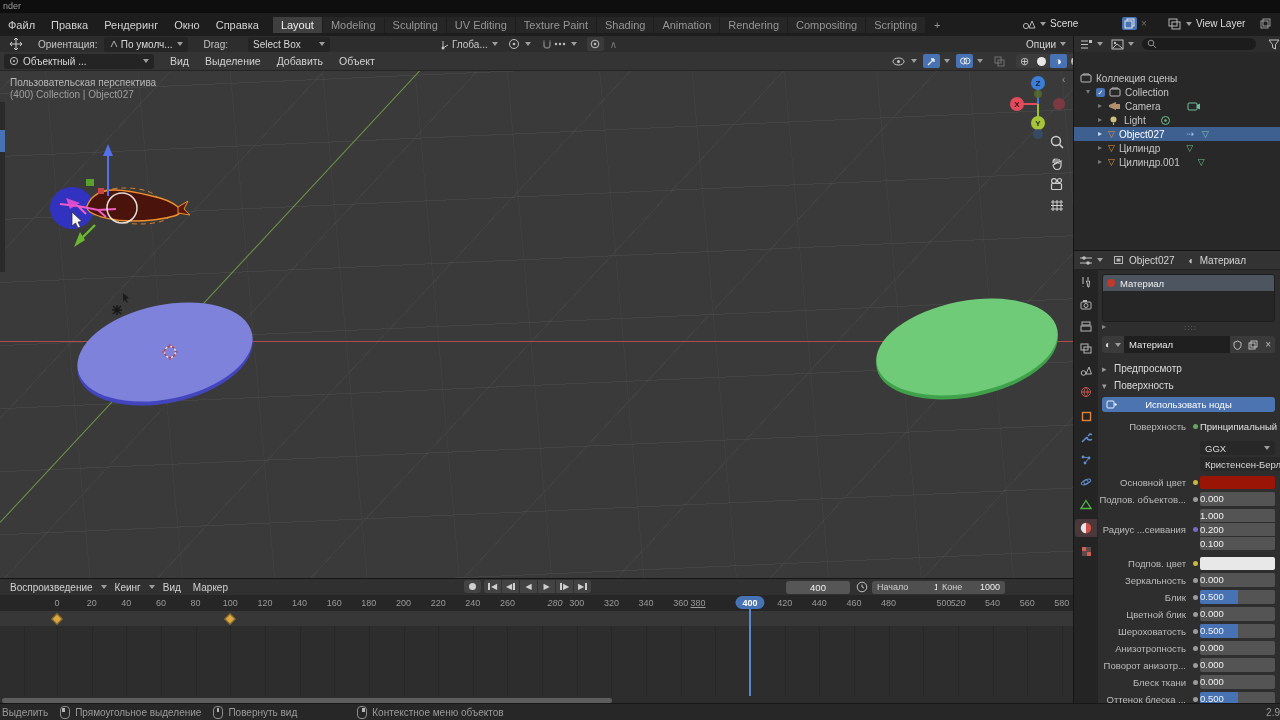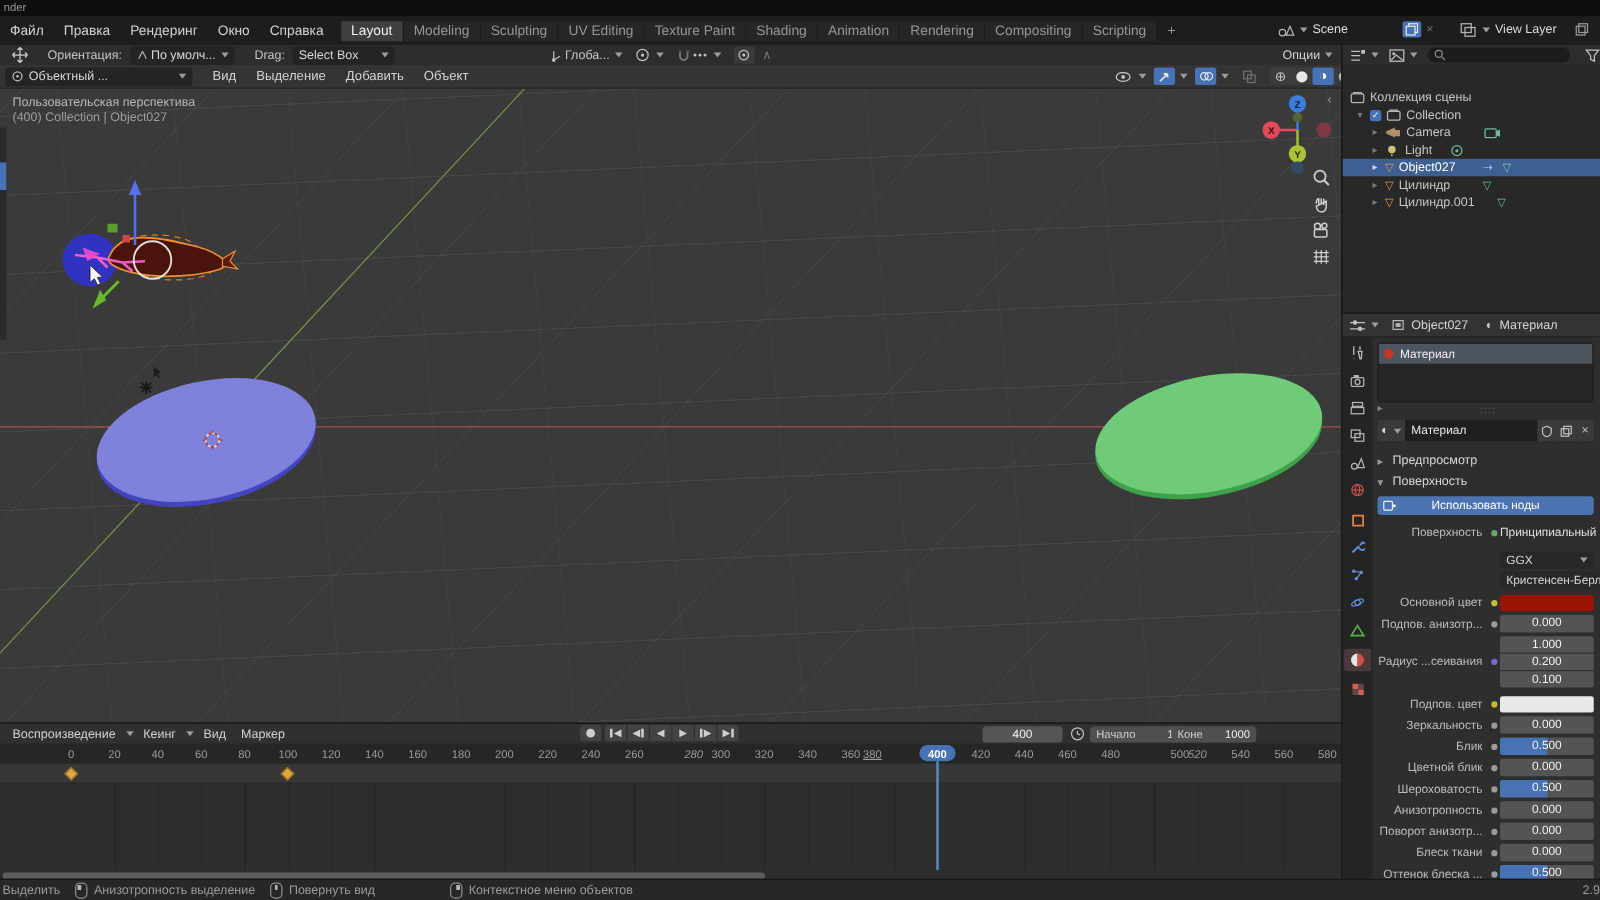--- a/index.html
+++ b/index.html
@@ -21,21 +21,21 @@
   .out-row .exp{color:#7a7a7a;width:10px;font-size:8px;flex:none}
   .tri{font-size:9px;line-height:1}
   
   .pr{display:flex;align-items:center;margin:3px 6px 0 0}
   .plabel{width:88px;text-align:right;color:#bdbdbd;font-size:9.5px;padding-right:4px;
           white-space:nowrap;overflow:hidden;flex:none}
   .sock{width:10px;display:flex;justify-content:center;flex:none}
   .sock i{width:5px;height:5px;border-radius:50%;display:block}
   .ps{position:relative;height:14px;background:#545454;border-radius:2px;overflow:hidden;flex:1}
   .ps .fl{position:absolute;left:0;top:0;bottom:0;background:#4772b3}
-  .ps .v{position:relative;display:block;width:100%;text-align:center;font-size:9.5px;color:#f2f2f2;line-height:14px}
+  .ps .v{position:relative;display:block;width:100%;text-align:left;font-size:9.5px;color:#f2f2f2;line-height:14px}
   .fld{background:#282828;border-radius:3px;height:14px;display:flex;align-items:center;
        padding:0 5px;color:#d8d8d8;font-size:9.5px;flex:1;white-space:nowrap}
   .panel-hdr{display:flex;align-items:center;font-size:10px;color:#dadada;height:15px;padding-left:4px}
   .panel-hdr .exp{width:12px;color:#9a9a9a;font-size:9px}
   
   .tick{position:absolute;top:3px;transform:translateX(-50%);font-size:9px;color:#9a9a9a}
   .kf{position:absolute;top:4px;width:6px;height:6px;background:#d9a845;border:1px solid #8f6a1e;
       transform:translateX(-50%) rotate(45deg)}
   .pb-btn{width:17px;height:13px;display:flex;align-items:center;justify-content:center;background:#434343;color:#cfcfcf;font-size:8px;gap:1px}
   .bar{width:2px;height:7px;background:#cfcfcf;display:inline-block}
@@ -106,21 +106,21 @@
   </svg>
   <span style="margin-left:14px;font-size:10px;color:#c4c4c4">Ориентация:</span>
   <div class="dd" style="margin-left:6px;width:74px">
     <svg width="10" height="10">
         <path d="M2 8 L5 2 M5 2 L8 8" stroke="#b0b0b0" fill="none"></path>
       </svg>
     <span style="margin-left:3px;flex:1">По умолч...</span>
     <span class="cr"></span>
   </div>
   <span style="margin-left:16px;font-size:10px;color:#c4c4c4">Drag:</span>
-  <div class="dd" style="margin-left:6px;width:72px">
+  <div class="dd" style="margin-left:20px;width:72px">
     <span style="flex:1">Select Box</span>
     <span class="cr"></span>
   </div>
 
   <div class="ab flex" style="left:437px;top:1px;height:14px">
     <svg width="12" height="12">
         <path d="M6 10 L6 3 M6 10 L11 7" stroke="#c0c0c0"></path>
         <circle cx="6" cy="10" r="1.5" fill="#c0c0c0"></circle>
       </svg>
     <span style="font-size:10px;margin-left:3px">Глоба...</span>
@@ -569,21 +569,21 @@
 
     <div class="pr" style="margin-top:5px">
       <span class="plabel">Основной цвет</span>
       <span class="sock">
           <i style="background:#c8b83a"></i>
         </span>
       <div style="flex:1;height:13px;border-radius:2px;background:#9a1505"></div>
     </div>
 
     <div class="pr">
-      <span class="plabel">Подпов. анизотр...</span>
+      <span class="plabel">Подпов. объектов...</span>
       <span class="sock">
           <i style="background:#9a9a9a"></i>
         </span>
       <div class="ps">
         <i class="fl" style="width: 0%;"></i>
         <span class="v">0.000</span>
       </div>
     </div>
 
     <div class="pr" style="align-items:center">
@@ -781,21 +781,21 @@
   <div class="ab" id="playhead" style="top: 30px; width: 2px; height: 87px; background: rgb(90, 135, 200); transform: translateX(-50%); z-index: 2; left: 750px;"></div>
 
   <div class="ab" style="left:2px;top:119px;width:610px;height:5px;background:#5e5e5e;border-radius:3px"></div>
 </div>
 
 <div class="ab flex" style="left:0;top:703px;width:1280px;height:17px;background:#272727;border-top:1px solid #171717">
   <span class="sb-item" style="margin-left:2px">Выделить</span>
   <span class="mouse l">
       <i></i>
     </span>
-  <span class="sb-item">Анизотропность выделение</span>
+  <span class="sb-item">Прямоугольное выделение</span>
   <span class="mouse m">
       <i></i>
     </span>
   <span class="sb-item">Повернуть вид</span>
   <span class="mouse r" style="margin-left:60px">
       <i></i>
     </span>
   <span class="sb-item">Контекстное меню объектов</span>
   <span class="sb-item ab" style="right:0;top:3px">2.9</span>
 </div>

